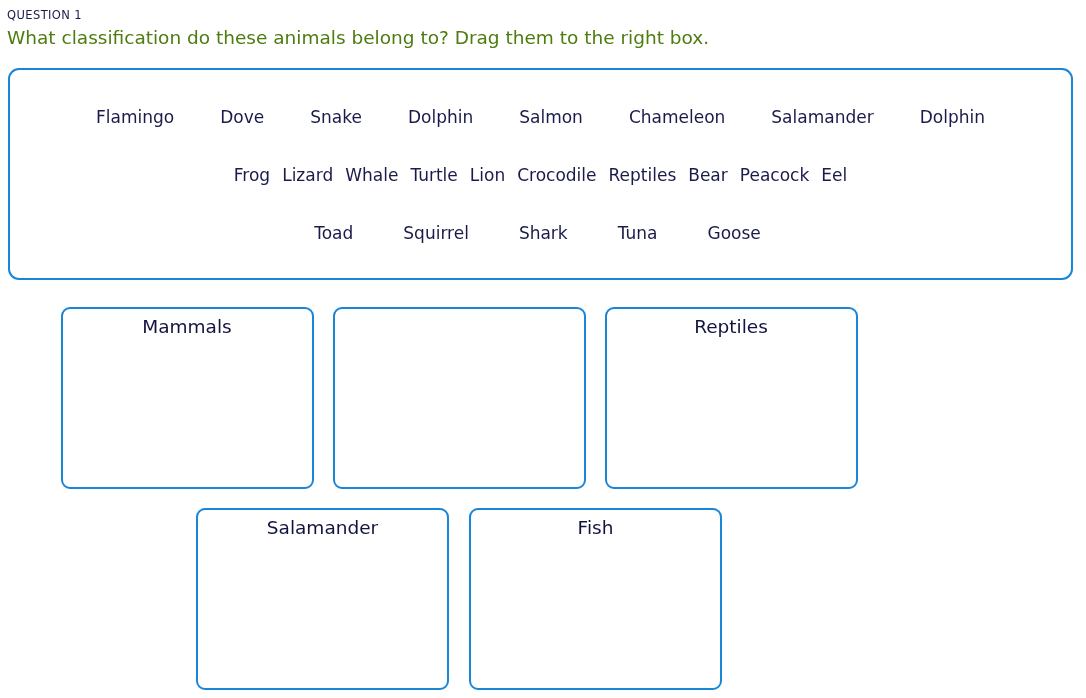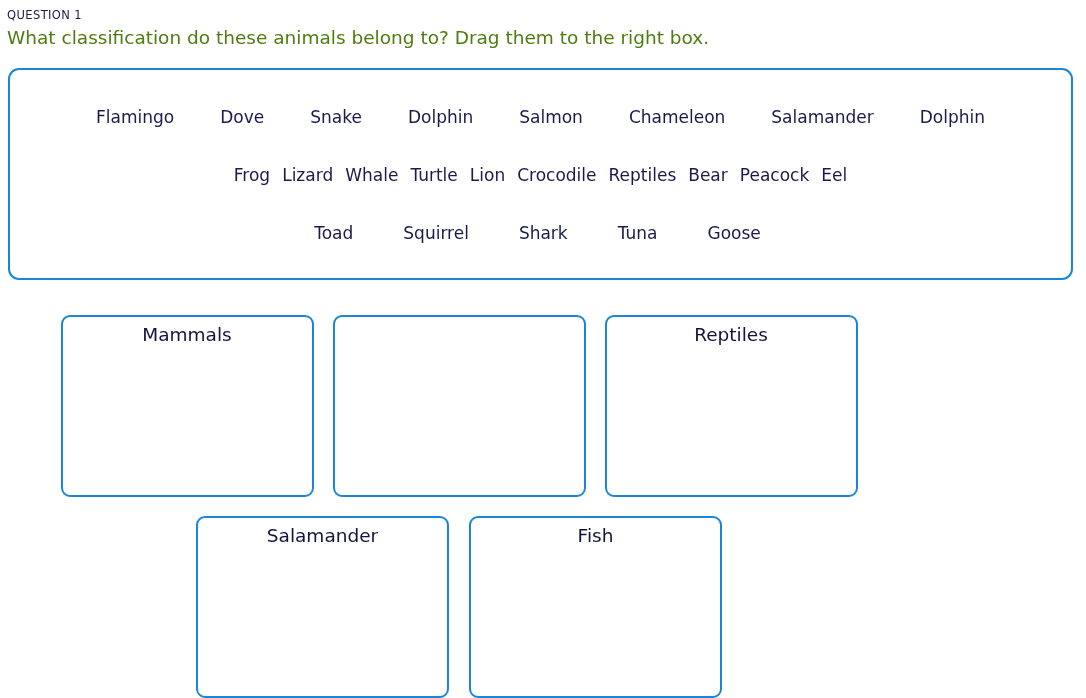--- a/index.html
+++ b/index.html
@@ -71,21 +71,20 @@
   .row-1 .word-chip { margin: 0 23px; }
   .row-2 .word-chip { margin: 0 6px; }
   .row-3 .word-chip { margin: 0 25px; }
 
   
   .drop-zones {
     position: absolute;
     left: 0;
     top: 307px;
     width: 918px;
-    margin-top: 8px;
   }
   .zone-row {
     display: flex;
     justify-content: center;
   }
   .zone-row.top-row { gap: 19px; }
   .zone-row.bottom-row {
     gap: 20px;
     margin-top: 19px;
   }

